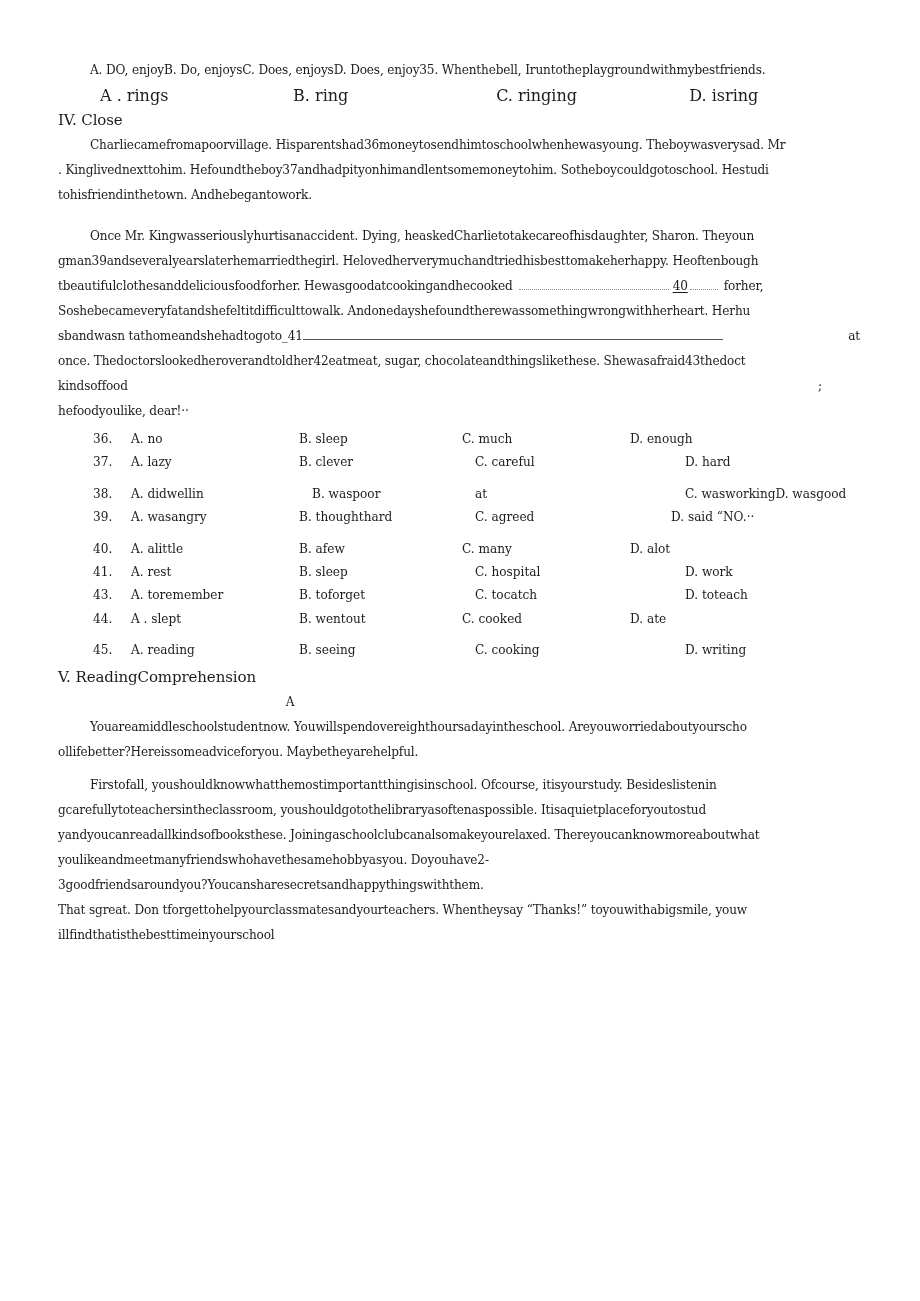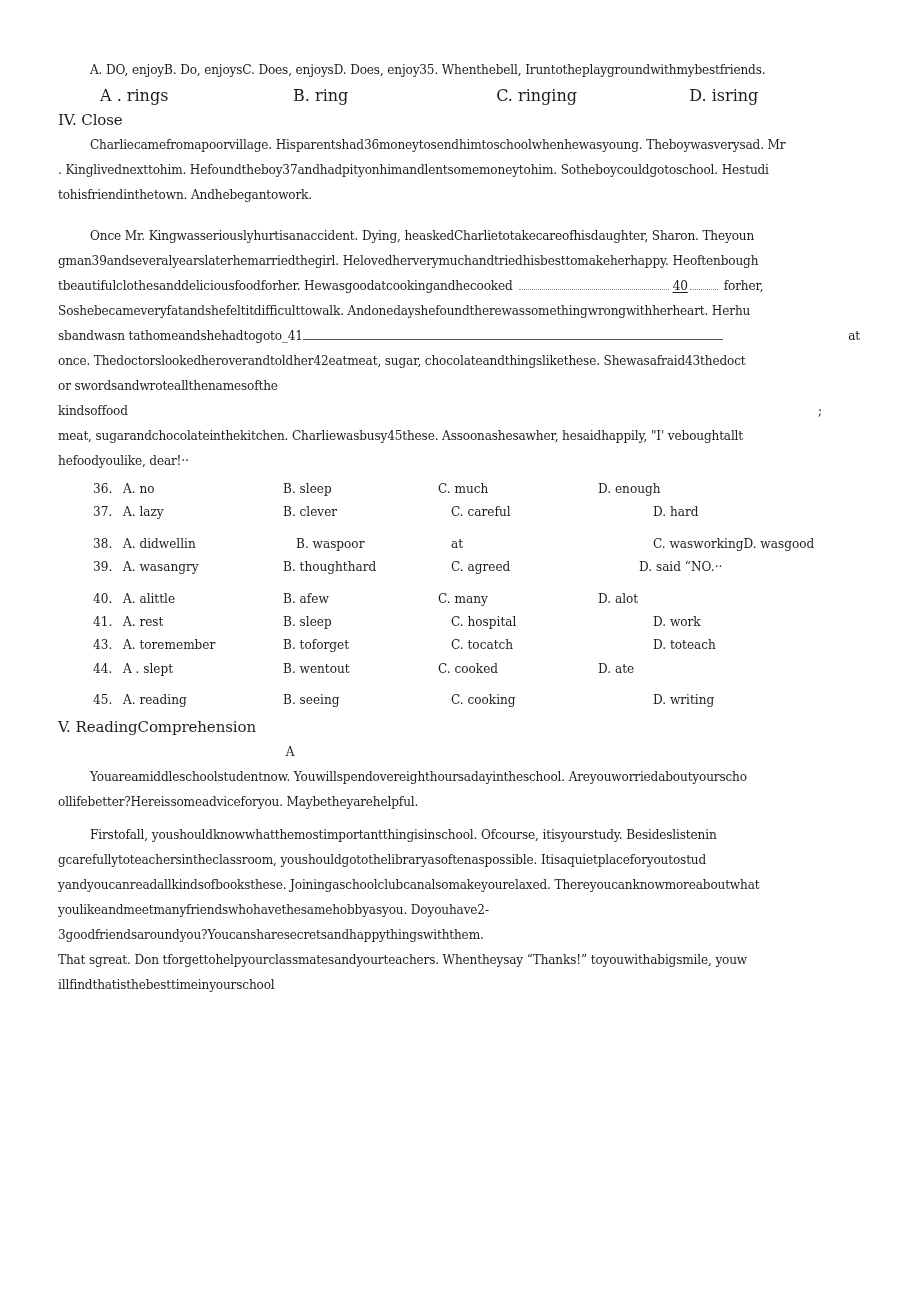--- a/index.html
+++ b/index.html
@@ -102,20 +102,21 @@
     margin-top: 4px;
     padding-left: 33px;
   }
   .mcq-row {
     display: flex;
     align-items: flex-start;
     font-size: 12.1px;
     line-height: 23.4px;
     white-space: nowrap;
     color: #1c1c1c;
+    gap: 8px;
   }
   .mcq-row.gap {
     margin-top: 8px;
   }
   .mcq-num {
     width: 30px;
     flex: 0 0 30px;
     text-align: left;
   }
   .mcq-a { width: 160px; flex: 0 0 160px; }
@@ -164,27 +165,25 @@
       <span>tbeautifulclothesanddeliciousfoodforher. Hewasgoodatcookingandhecooked</span><span class="blank-rule dotted" style="width:150px;margin-left:6px;"></span><span class="blank-num" style="margin-left:4px;">40</span><span class="blank-rule dotted" style="width:28px;margin-left:2px;"></span><span style="margin-left:6px;">forher,</span>
     </div>
 
     <div class="para hang">Soshebecameveryfatandshefeltitdifficulttowalk. Andonedayshefoundtherewassomethingwrongwithherheart. Herhu</div>
 
     <div class="para hang clearfix">
       <span class="trail-at">at</span><span>sbandwasn tathomeandshehadtogoto_41</span><span class="blank-rule" style="width:420px;"></span>
     </div>
 
     <div class="para hang">once. Thedoctorslookedheroverandtoldher42eatmeat, sugar, chocolateandthingslikethese. Shewasafraid43thedoct</div>
-    <div class="para hang">or swordsandwroteallthenamesofthe</div>
 
     <div class="para hang clearfix">
       <span class="semicolon-right">;</span><span>kindsoffood</span>
     </div>
 
-    <div class="para hang">meat, sugarandchocolateinthekitchen. Charliewasbusy45these. Assoonashesawher, hesaidhappily, "I' veboughtallt</div>
     <div class="para hang">hefoodyoulike, dear!··</div>
 
     <div class="mcq">
 
       <div class="mcq-row">
         <span class="mcq-num">36.</span>
         <span class="mcq-a">A. no</span>
         <span class="mcq-b">B.  sleep</span>
         <span class="mcq-c">C. much</span>
         <span class="mcq-d">D. enough</span>

